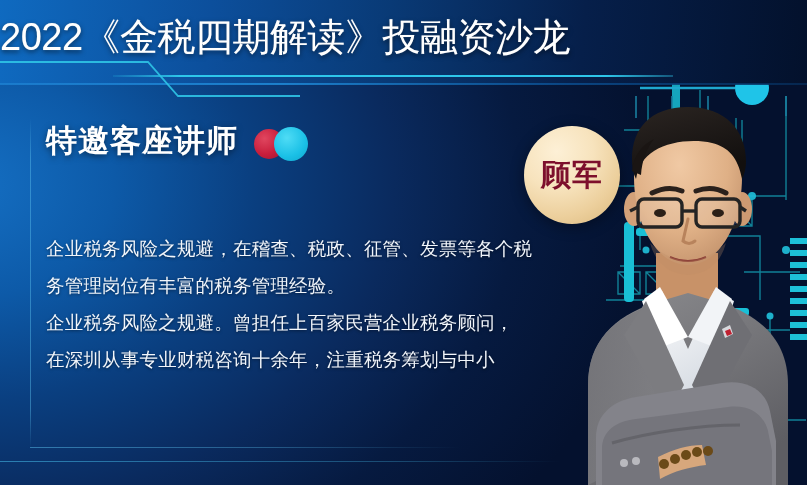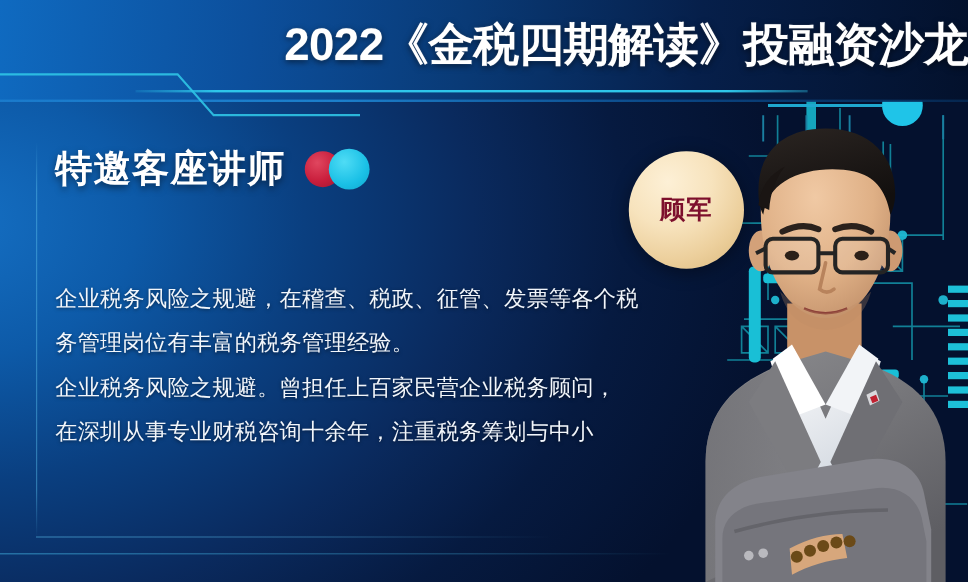--- a/index.html
+++ b/index.html
@@ -27,23 +27,23 @@
 
   
   .header-band {
     position:absolute; left:0; top:0; width:807px; height:84px;
     background:linear-gradient(95deg, #0f6ac0 0%, #0c4f9c 26%, #093a76 48%, #061f4a 72%, #03112c 100%);
   }
 
   .title {
     position:absolute;
     left:0; right:0; top:12px;
-    text-align:right;
+    text-align:left;
     font-size:38px;
-    font-weight:bold;
+    font-weight:normal;
     color:#ffffff;
     letter-spacing:-0.5px;
     text-shadow:0 2px 5px rgba(0,0,0,.55), 0 0 1px rgba(255,255,255,.4);
     white-space:nowrap;
     font-family:"Liberation Sans","DejaVu Sans",sans-serif;
   }
 
   .hline-a {
     position:absolute; left:113px; top:75px; width:560px; height:2px;
     background:linear-gradient(90deg, rgba(40,200,235,.15) 0%, #2ec6ea 12%, #2ec6ea 88%, rgba(46,198,234,.35) 100%);
@@ -67,21 +67,21 @@
     background:linear-gradient(90deg, rgba(90,190,235,.5) 0%, rgba(90,190,235,.35) 55%, rgba(90,190,235,0) 100%);
   }
   .frame-bottom2 {
     position:absolute; left:0px; top:461px; width:560px; height:1px;
     background:linear-gradient(90deg, rgba(70,190,235,.55) 0%, rgba(70,190,235,.3) 70%, rgba(70,190,235,0) 100%);
   }
 
   
   .lect-row {
     position:absolute; left:46px; top:120px;
-    display:flex; align-items:center; gap:16px;
+    display:flex; align-items:flex-end; gap:16px;
   }
   .lect-title {
     font-size:31px; font-weight:bold; color:#ffffff;
     letter-spacing:1px;
     text-shadow:0 2px 6px rgba(0,0,0,.5);
     white-space:nowrap;
     font-family:"Liberation Sans","DejaVu Sans",sans-serif;
   }
   .dots { position:relative; width:62px; height:36px; }
   .dot-red {
@@ -119,21 +119,21 @@
 
   
   .badge {
     position:absolute; left:524px; top:126px; width:96px; height:98px;
     border-radius:50%;
     background:radial-gradient(circle at 34% 26%, #fdf0d6 0%, #f7e3bd 38%, #eccf9c 68%, #d9b679 100%);
     box-shadow:0 3px 14px rgba(0,0,0,.38);
     display:flex; align-items:center; justify-content:center;
   }
   .badge-text {
-    font-size:21px; font-weight:bold;
+    font-size:30px; font-weight:bold;
     color:#7d0f2c;
     letter-spacing:1px;
     font-family:"Liberation Sans","DejaVu Sans",sans-serif;
   }
 
   
   .portrait { position:absolute; right:0px; bottom:0px; width:235px; height:400px; }
 </style>
 </head>
 <body>

